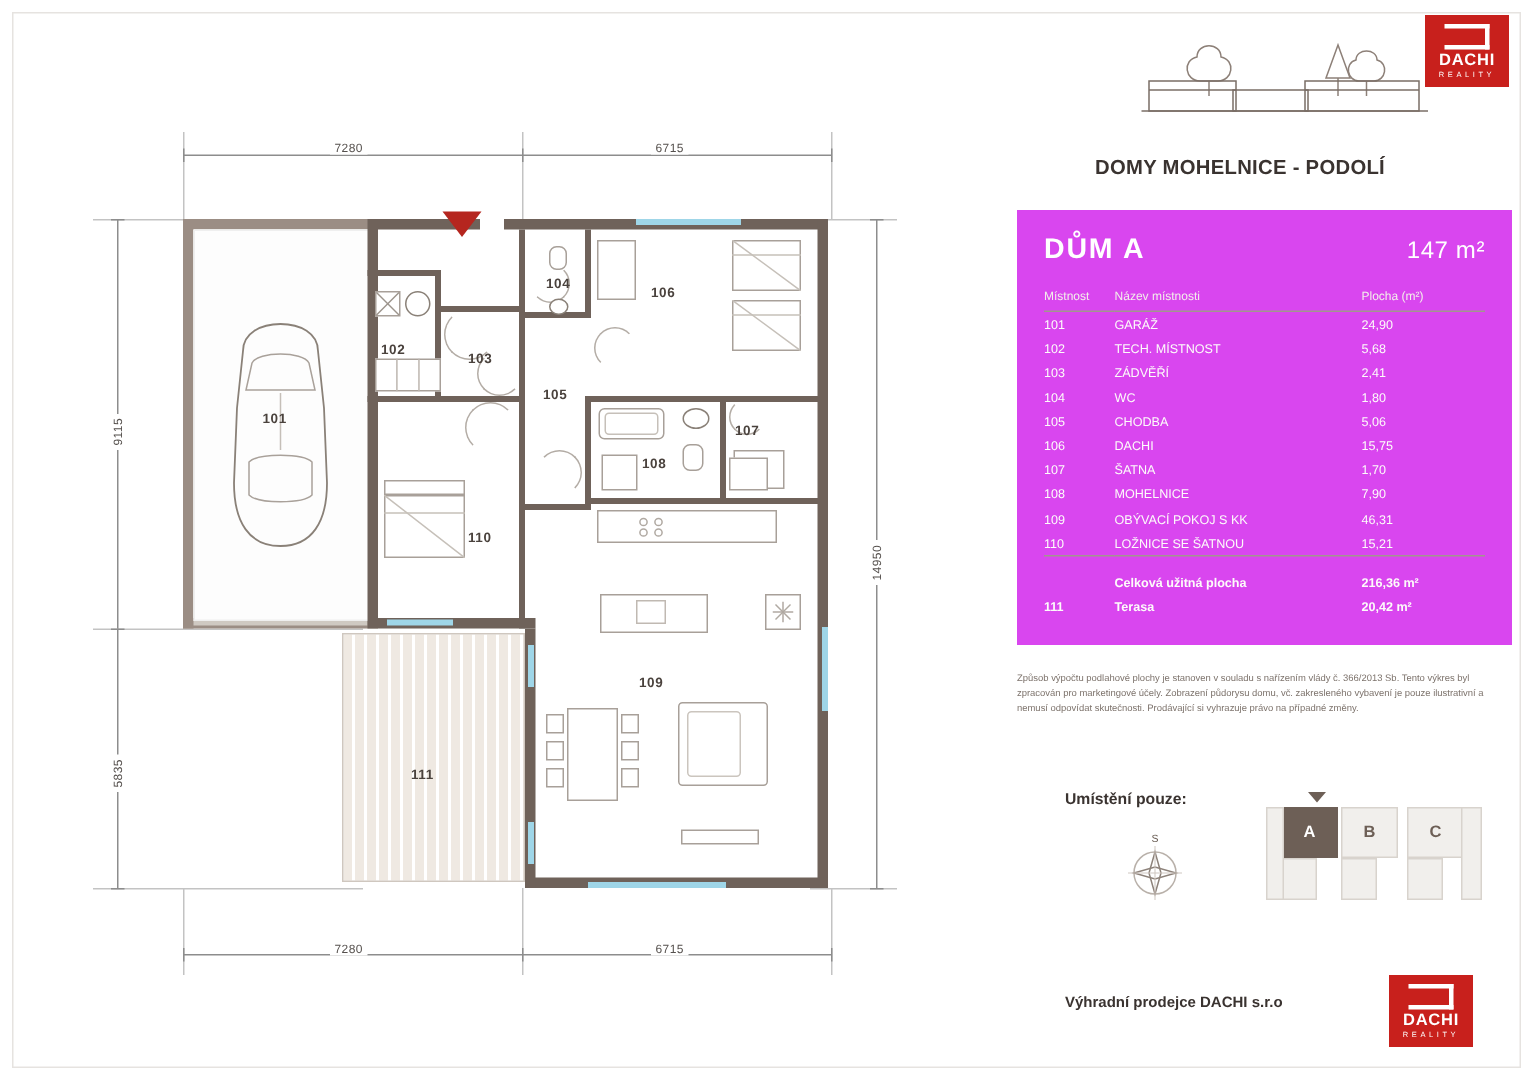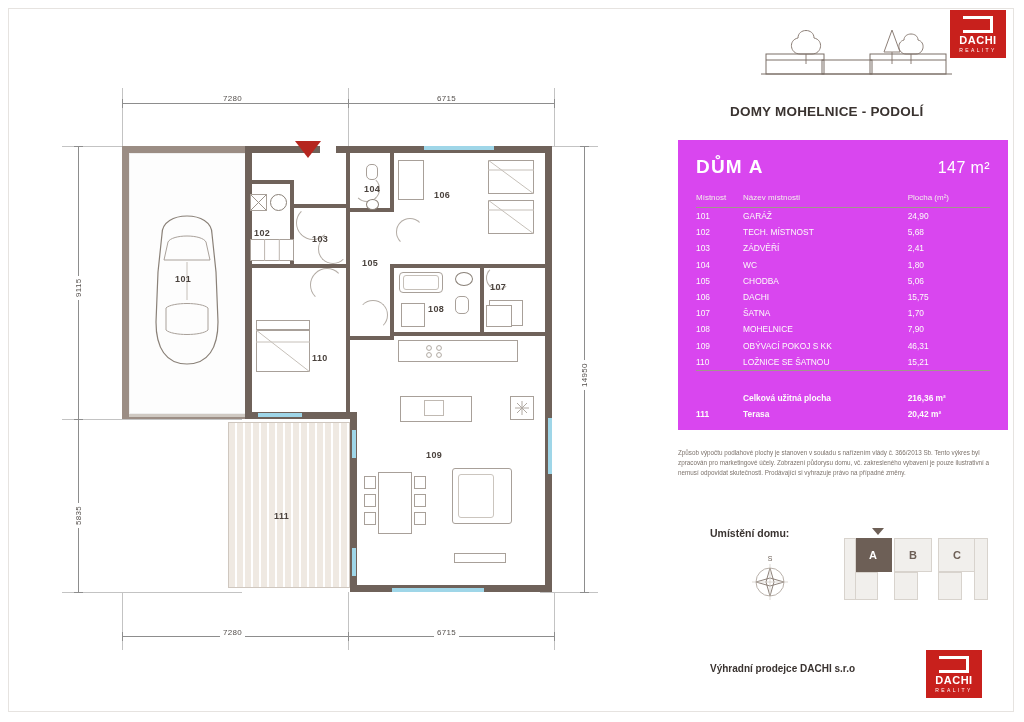--- a/index.html
+++ b/index.html
@@ -232,21 +232,21 @@
     padding: 3.1px 0;
     vertical-align: top;
     color: #fdfbfa;
   }
   .col-num { width: 16%; }
   .col-name { width: 56%; }
   .col-area { width: 28%; }
   .row-total td {
     font-weight: bold;
     border-top: 1px solid #a2968d;
-    padding-top: 22px;
+    padding-top: 12px;
     margin-left: 40px;
   }
   .row-terrace td {
     font-weight: bold;
   }
   .disclaimer {
     position: absolute;
     left: 18px; top: 448px;
     width: 322px;
     font-size: 6.3px;
@@ -606,21 +606,21 @@
             <td>111</td>
             <td>Terasa</td>
             <td>20,42 m²</td>
           </tr>
         </tbody>
       </table>
     </div>
 
     <div class="disclaimer">Způsob výpočtu podlahové plochy je stanoven v souladu s nařízením vlády č. 366/2013 Sb. Tento výkres byl zpracován pro marketingové účely. Zobrazení půdorysu domu, vč. zakresleného vybavení je pouze ilustrativní a nemusí odpovídat skutečnosti.  Prodávající si vyhrazuje právo na případné změny.</div>
 
-    <div class="placement-label">Umístění domu:</div>
+    <div class="placement-label">Umístění pouze:</div>
 
     <svg class="compass" viewBox="0 0 48 52">
       <text x="24" y="9" font-size="7" fill="#6d6158" text-anchor="middle" font-family="Liberation Sans, sans-serif">S</text>
       <circle cx="24" cy="30" r="14" fill="none" stroke="#b9b1aa" stroke-width="1"></circle>
       <path d="M24 16 L28 30 L24 44 L20 30 Z" fill="none" stroke="#8d827a" stroke-width="1"></path>
       <path d="M10 30 L24 26 L38 30 L24 34 Z" fill="none" stroke="#8d827a" stroke-width="1"></path>
       <line x1="24" y1="12" x2="24" y2="48" stroke="#cfc8c1" stroke-width="0.7"></line>
       <line x1="6" y1="30" x2="42" y2="30" stroke="#cfc8c1" stroke-width="0.7"></line>
     </svg>
 

